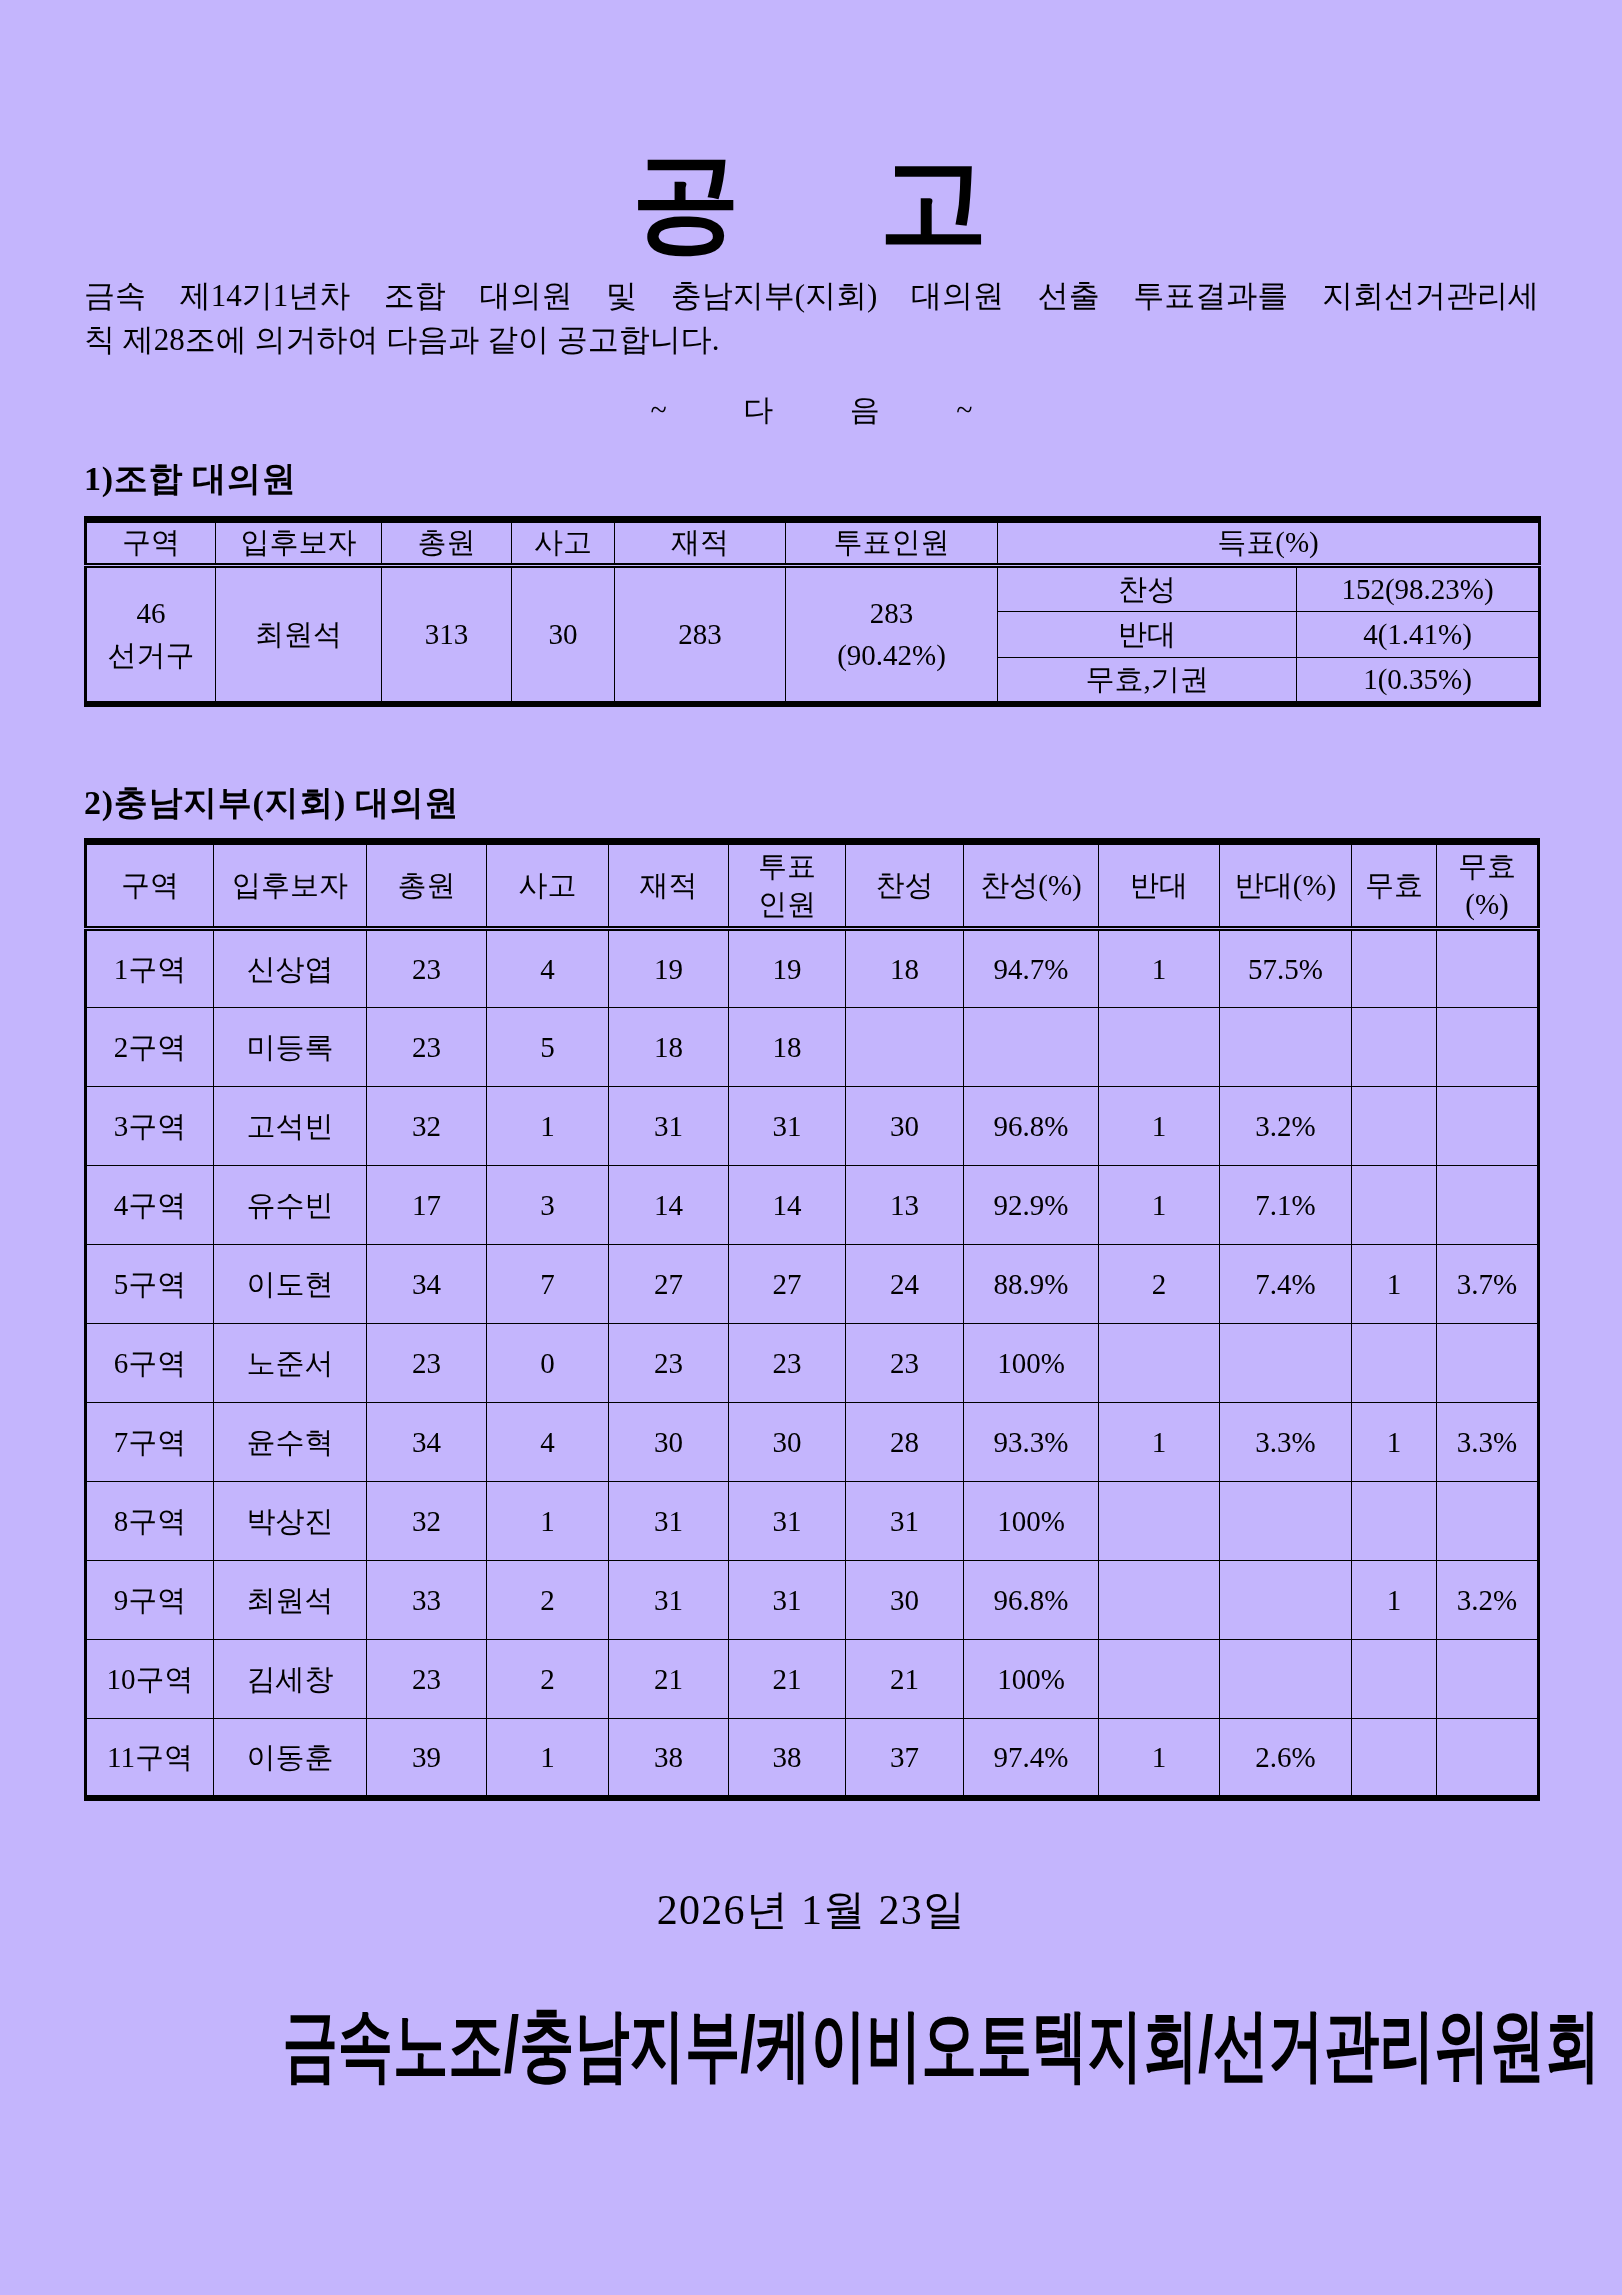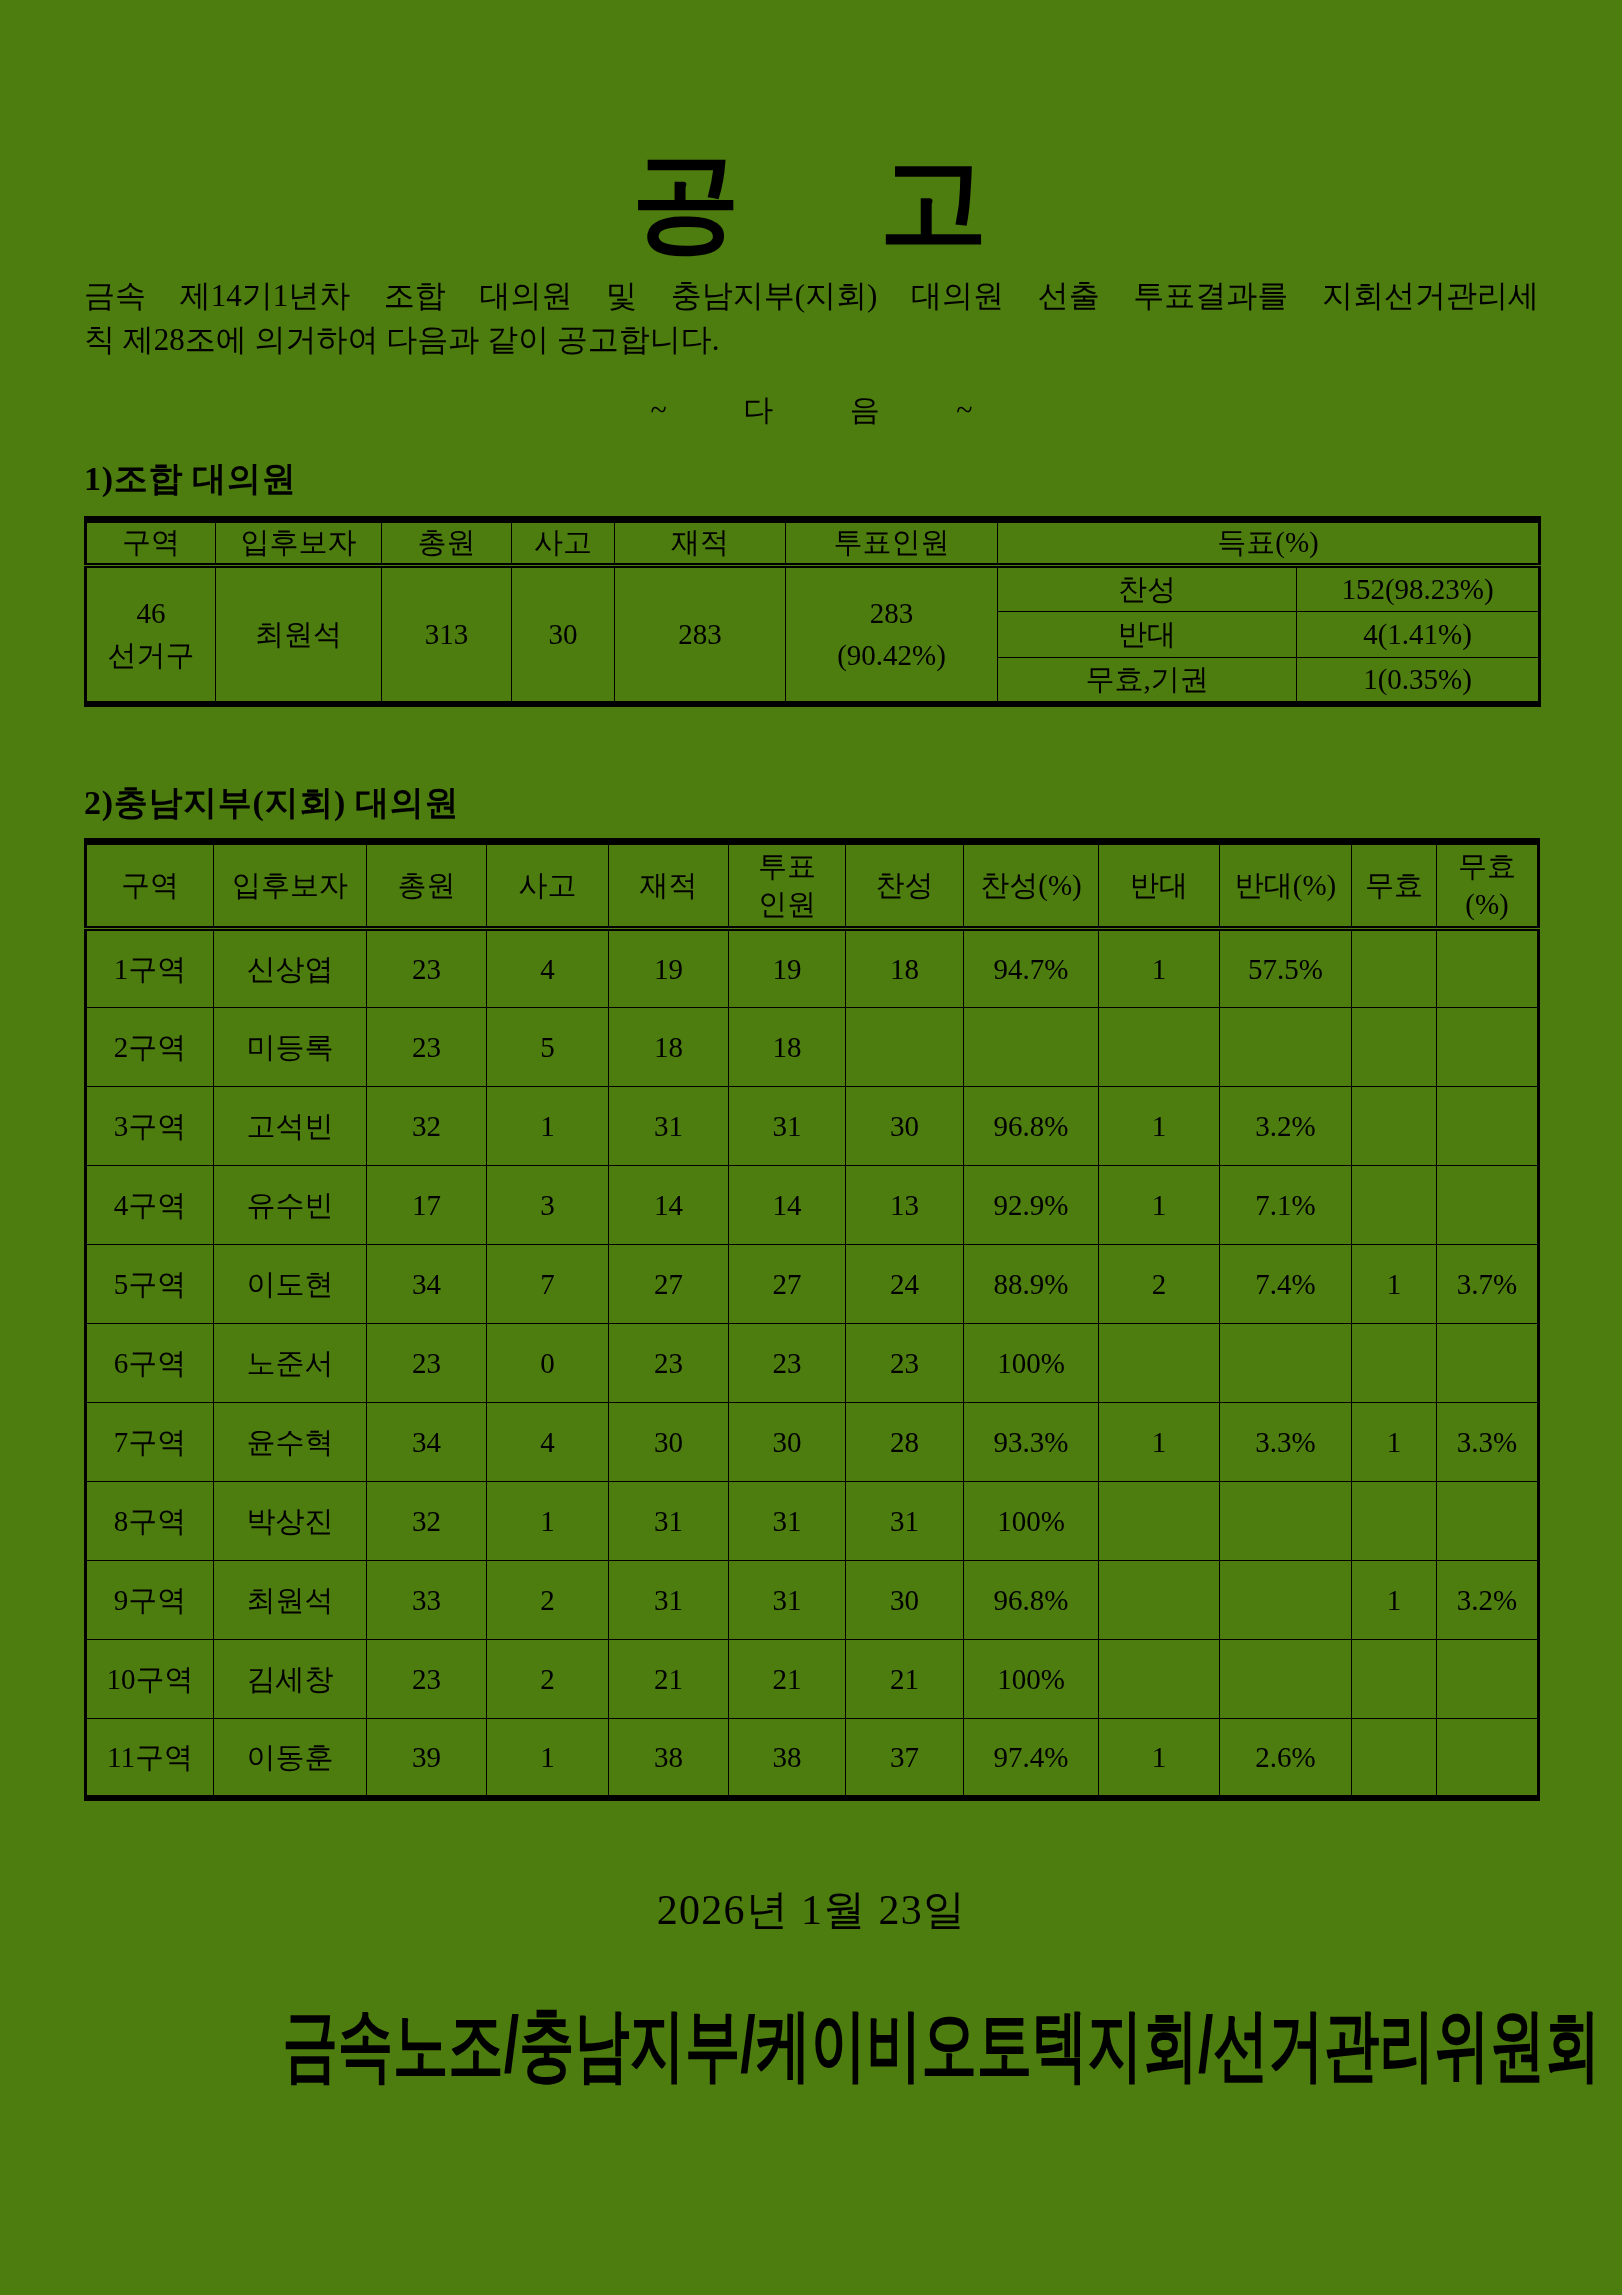--- a/index.html
+++ b/index.html
@@ -1,21 +1,21 @@
 <!DOCTYPE html>
 <html style="font-size:10.5px"><head>
 <meta charset="utf-8">
 <style>
   * { margin:0; padding:0; box-sizing:border-box; }
   html,body { background:#ffffff; }
   .page {
     position:relative;
     width:1623px;
     height:2295px;
-    background:#4d7c0f;
+    background:#c4b5fd;
     color:#000000;
     font-family:"Liberation Serif", serif;
     overflow:hidden;
   }
   .doc-title {
     position:absolute;
     top:141px; left:0; width:100%;
     text-align:center;
     font-size:108px;
     font-weight:bold;

